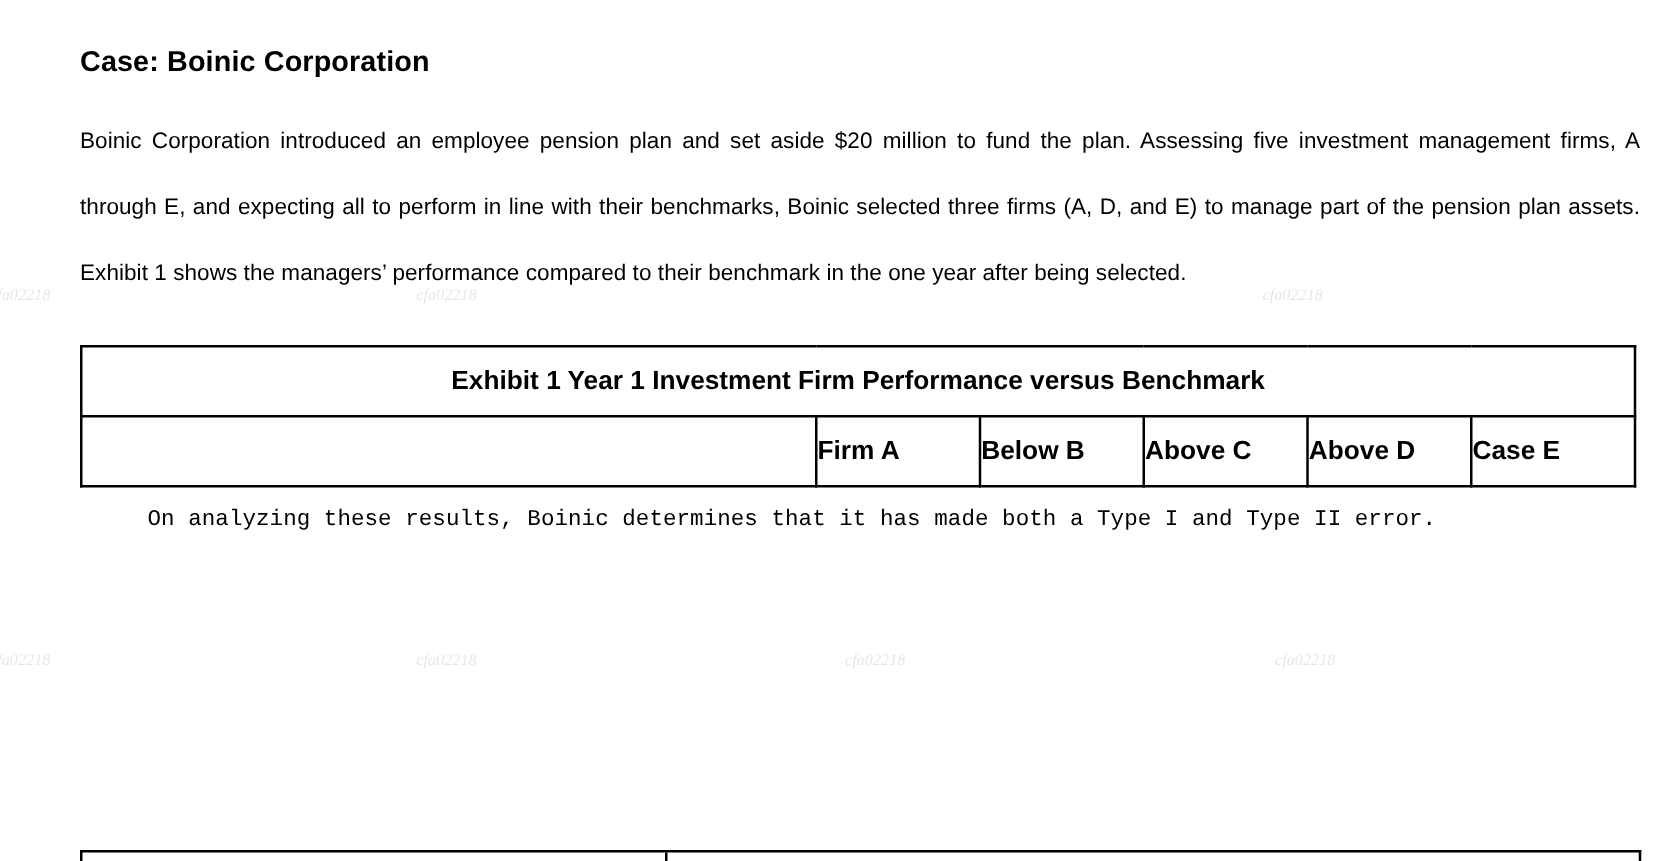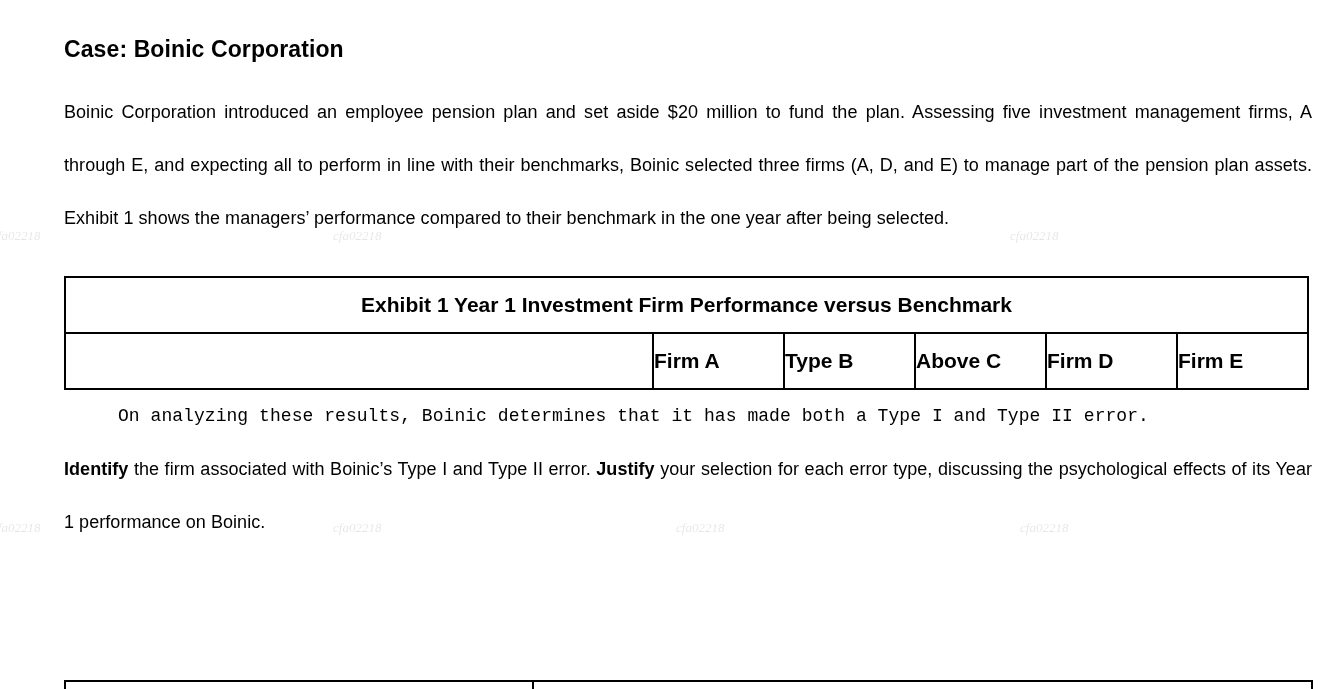--- a/index.html
+++ b/index.html
@@ -156,31 +156,30 @@
         <col class="col-firm">
         <col class="col-firm">
       </colgroup>
       <tbody>
         <tr>
           <td class="exhibit-title" colspan="6">Exhibit 1 Year 1 Investment Firm Performance versus Benchmark</td>
         </tr>
         <tr>
           <td class="row-label"></td>
           <td class="hdr-cell">Firm A</td>
-          <td class="hdr-cell">Type B</td>
+          <td class="hdr-cell">Below B</td>
           <td class="hdr-cell">Above C</td>
-          <td class="hdr-cell">Firm D</td>
-          <td class="hdr-cell">Firm E</td>
+          <td class="hdr-cell">Above D</td>
+          <td class="hdr-cell">Case E</td>
         </tr>
       </tbody>
     </table>
 
     <p class="para para-indent">On analyzing these results, Boinic determines that it has made both a Type I and Type II error.</p>
 
-    <p class="para"><span class="bold">Identify</span><span> the firm associated with Boinic’s Type I and Type II error. </span><span class="bold">Justify</span><span> your selection for each error type, discussing the psychological effects of its Year 1 performance on Boinic.</span></p>
 
   </div>
 
   <div class="bottom-table-stub">
     <div class="divider"></div>
   </div>
 
 </div>
 
 </body></html>

